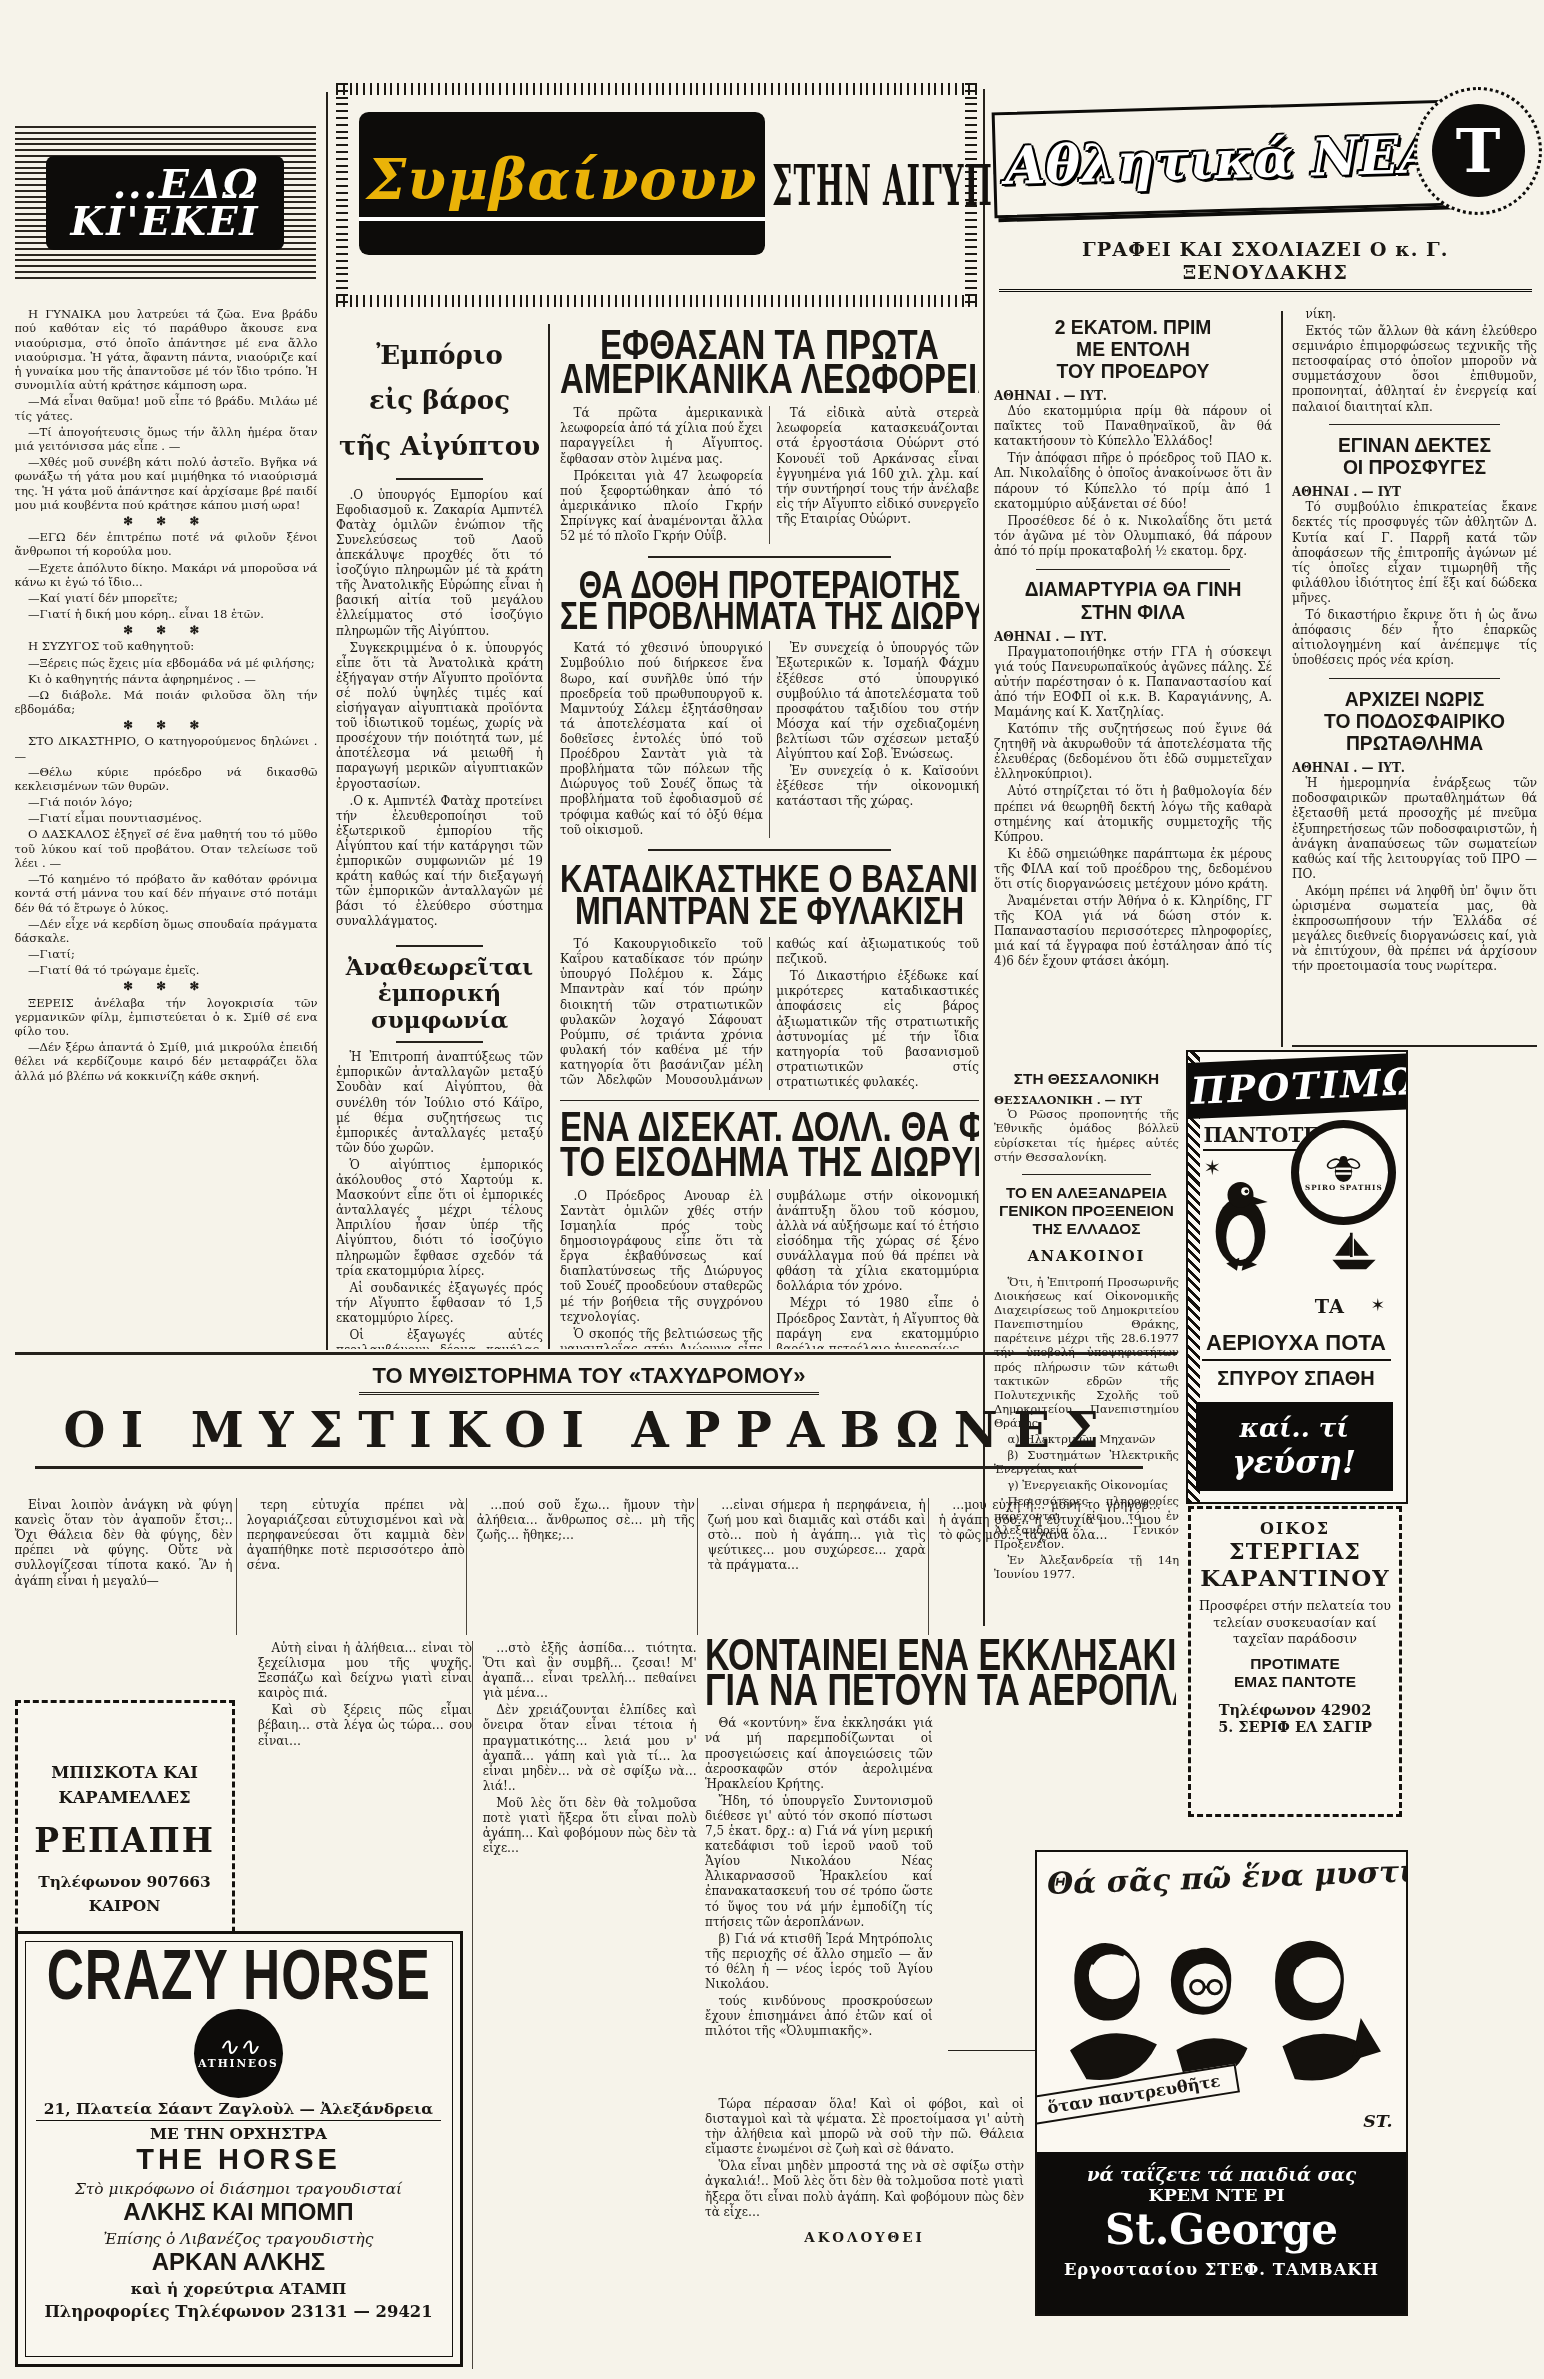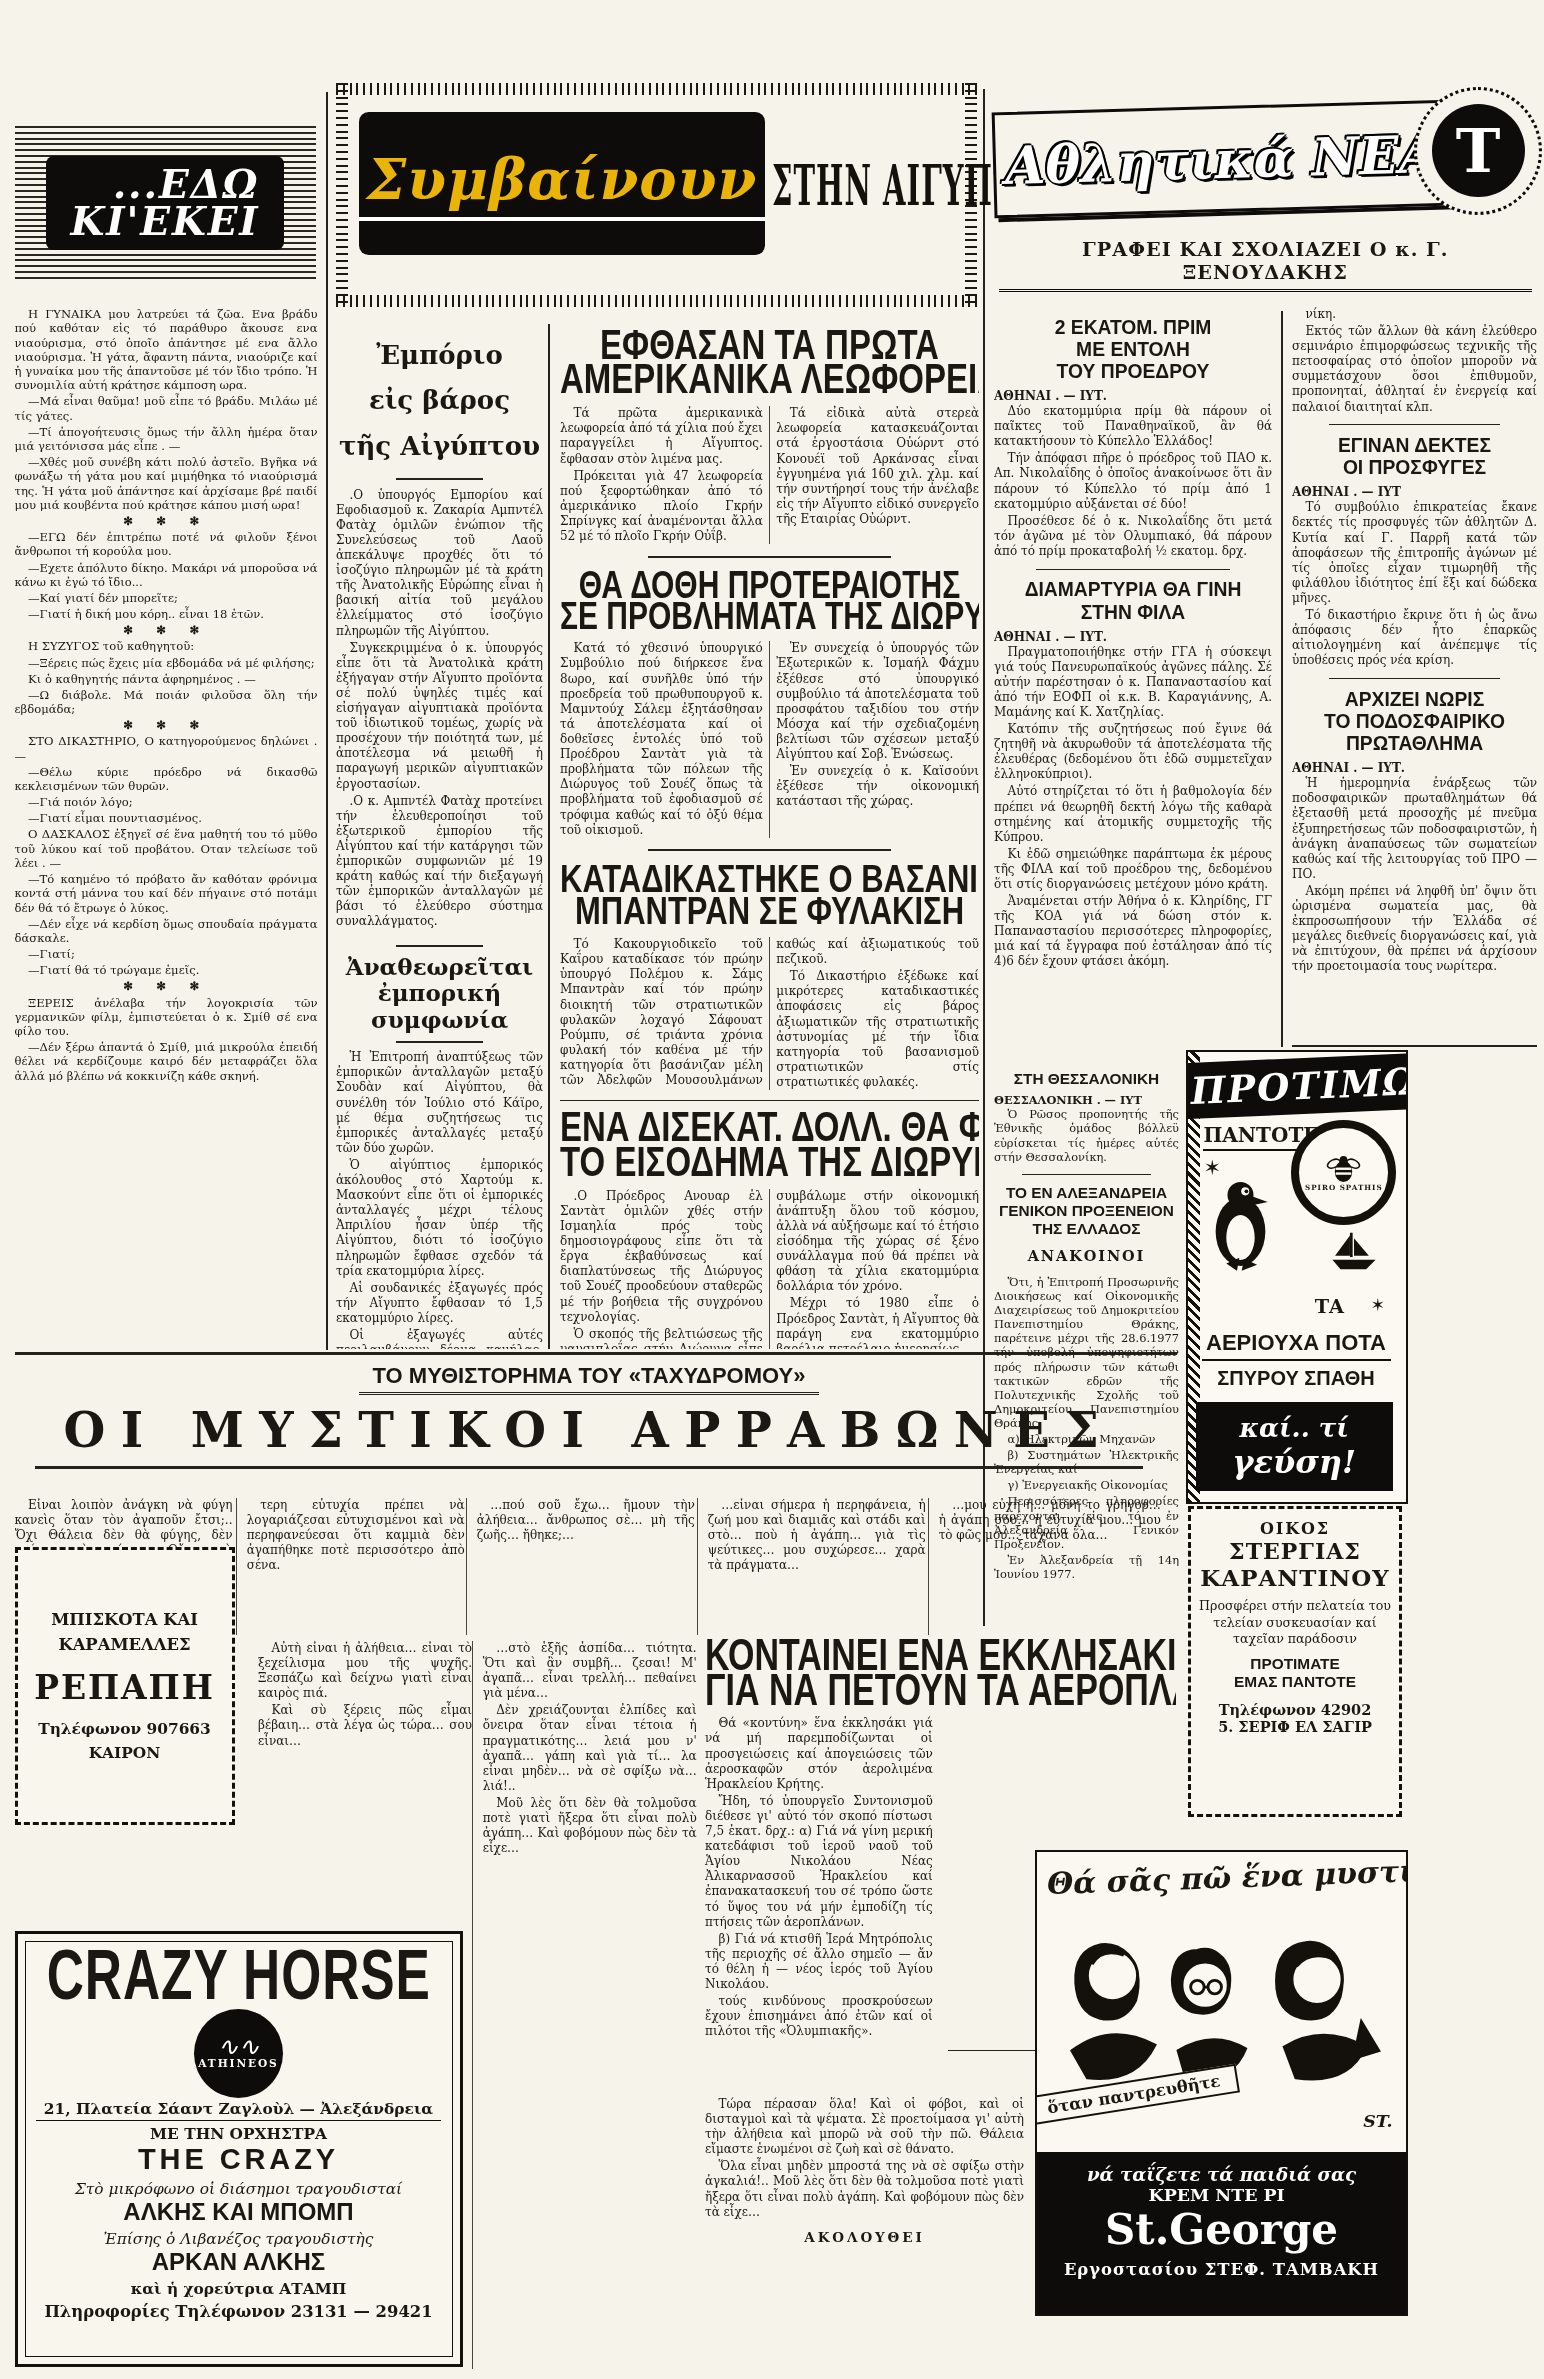--- a/index.html
+++ b/index.html
@@ -107,21 +107,21 @@
   
   #serial-kicker{left:232px;top:1363px;width:714px;text-align:center;font-weight:bold;font-size:22px;
      font-family:"Liberation Sans",sans-serif;}
   #serial-kicker span{border-bottom:3.9px double #25211c;padding:0 13.5px 3.9px 13.5px;}
   #serial-title{left:29px;top:1402px;width:1120px;text-align:center;font-weight:bold;font-size:48px;letter-spacing:15.4px;}
   #serial-title span{border-bottom:3.9px solid #25211c;padding:0 29px 7.7px 29px;}
   .sercol{font-size:12px;line-height:1.26;overflow:hidden;}
   .sercol.bordered{border-left:1px solid #4a443c;padding-left:9.7px;}
 
   
-  #repapi{left:14.5px;top:1547px;width:220px;height:278px;border:3.9px dashed #14110d;background:#f9f6ee;text-align:center;
+  #repapi{left:14.5px;top:1700px;width:220px;height:278px;border:3.9px dashed #14110d;background:#f9f6ee;text-align:center;
      display:flex;flex-direction:column;justify-content:center;gap:5.8px;box-sizing:border-box;}
   #repapi .r1{font-weight:bold;font-size:16.4px;}
   #repapi .r2{font-weight:bold;font-size:33px;letter-spacing:1.9px;margin:7.7px 0;}
   #repapi .r3{font-weight:bold;font-size:15.4px;}
 
   
   #crazy{left:14.5px;top:1931px;width:448px;height:436px;border:3.9px solid #14110d;outline:1.9px solid #14110d;outline-offset:-11.6px;
      background:#f9f6ee;text-align:center;box-sizing:border-box;padding-top:7.7px;}
   #crazy .title{font-weight:bold;font-size:56px;white-space:nowrap;letter-spacing:1px;
      font-family:"Liberation Sans",sans-serif;display:inline-block;transform:scaleY(1.25) scaleX(0.92);}
@@ -502,21 +502,21 @@
   </div>
 
   <div id="crazy" class="abs">
     <div><span class="title">CRAZY HORSE</span></div>
     <div class="logo">
       <span class="scribble">∿∿</span>
       <span class="ath">ATHINEOS</span>
     </div>
     <div><span class="addr">21, Πλατεία Σάαντ Ζαγλοὺλ — Ἀλεξάνδρεια</span></div>
     <div class="l">ΜΕ ΤΗΝ ΟΡΧΗΣΤΡΑ</div>
-    <div class="frogs">THE CRAZY</div>
+    <div class="frogs">THE HORSE</div>
     <div class="l" style="font-weight:normal;font-style:italic;">Στὸ μικρόφωνο οἱ διάσημοι τραγουδισταί</div>
     <div class="names">ΑΛΚΗΣ ΚΑΙ ΜΠΟΜΠ</div>
     <div class="l" style="font-weight:normal;font-style:italic;">Ἐπίσης ὁ Λιβανέζος τραγουδιστὴς</div>
     <div class="names">ΑΡΚΑΝ ΑΛΚΗΣ</div>
     <div class="l">καὶ ἡ χορεύτρια ΑΤΑΜΠ</div>
     <div class="phone">Πληροφορίες Τηλέφωνον 23131 — 29421</div>
   </div>
 
   <div id="myst" class="abs">
     <div class="title">Θά σᾶς πῶ ἕνα μυστικό.</div>

